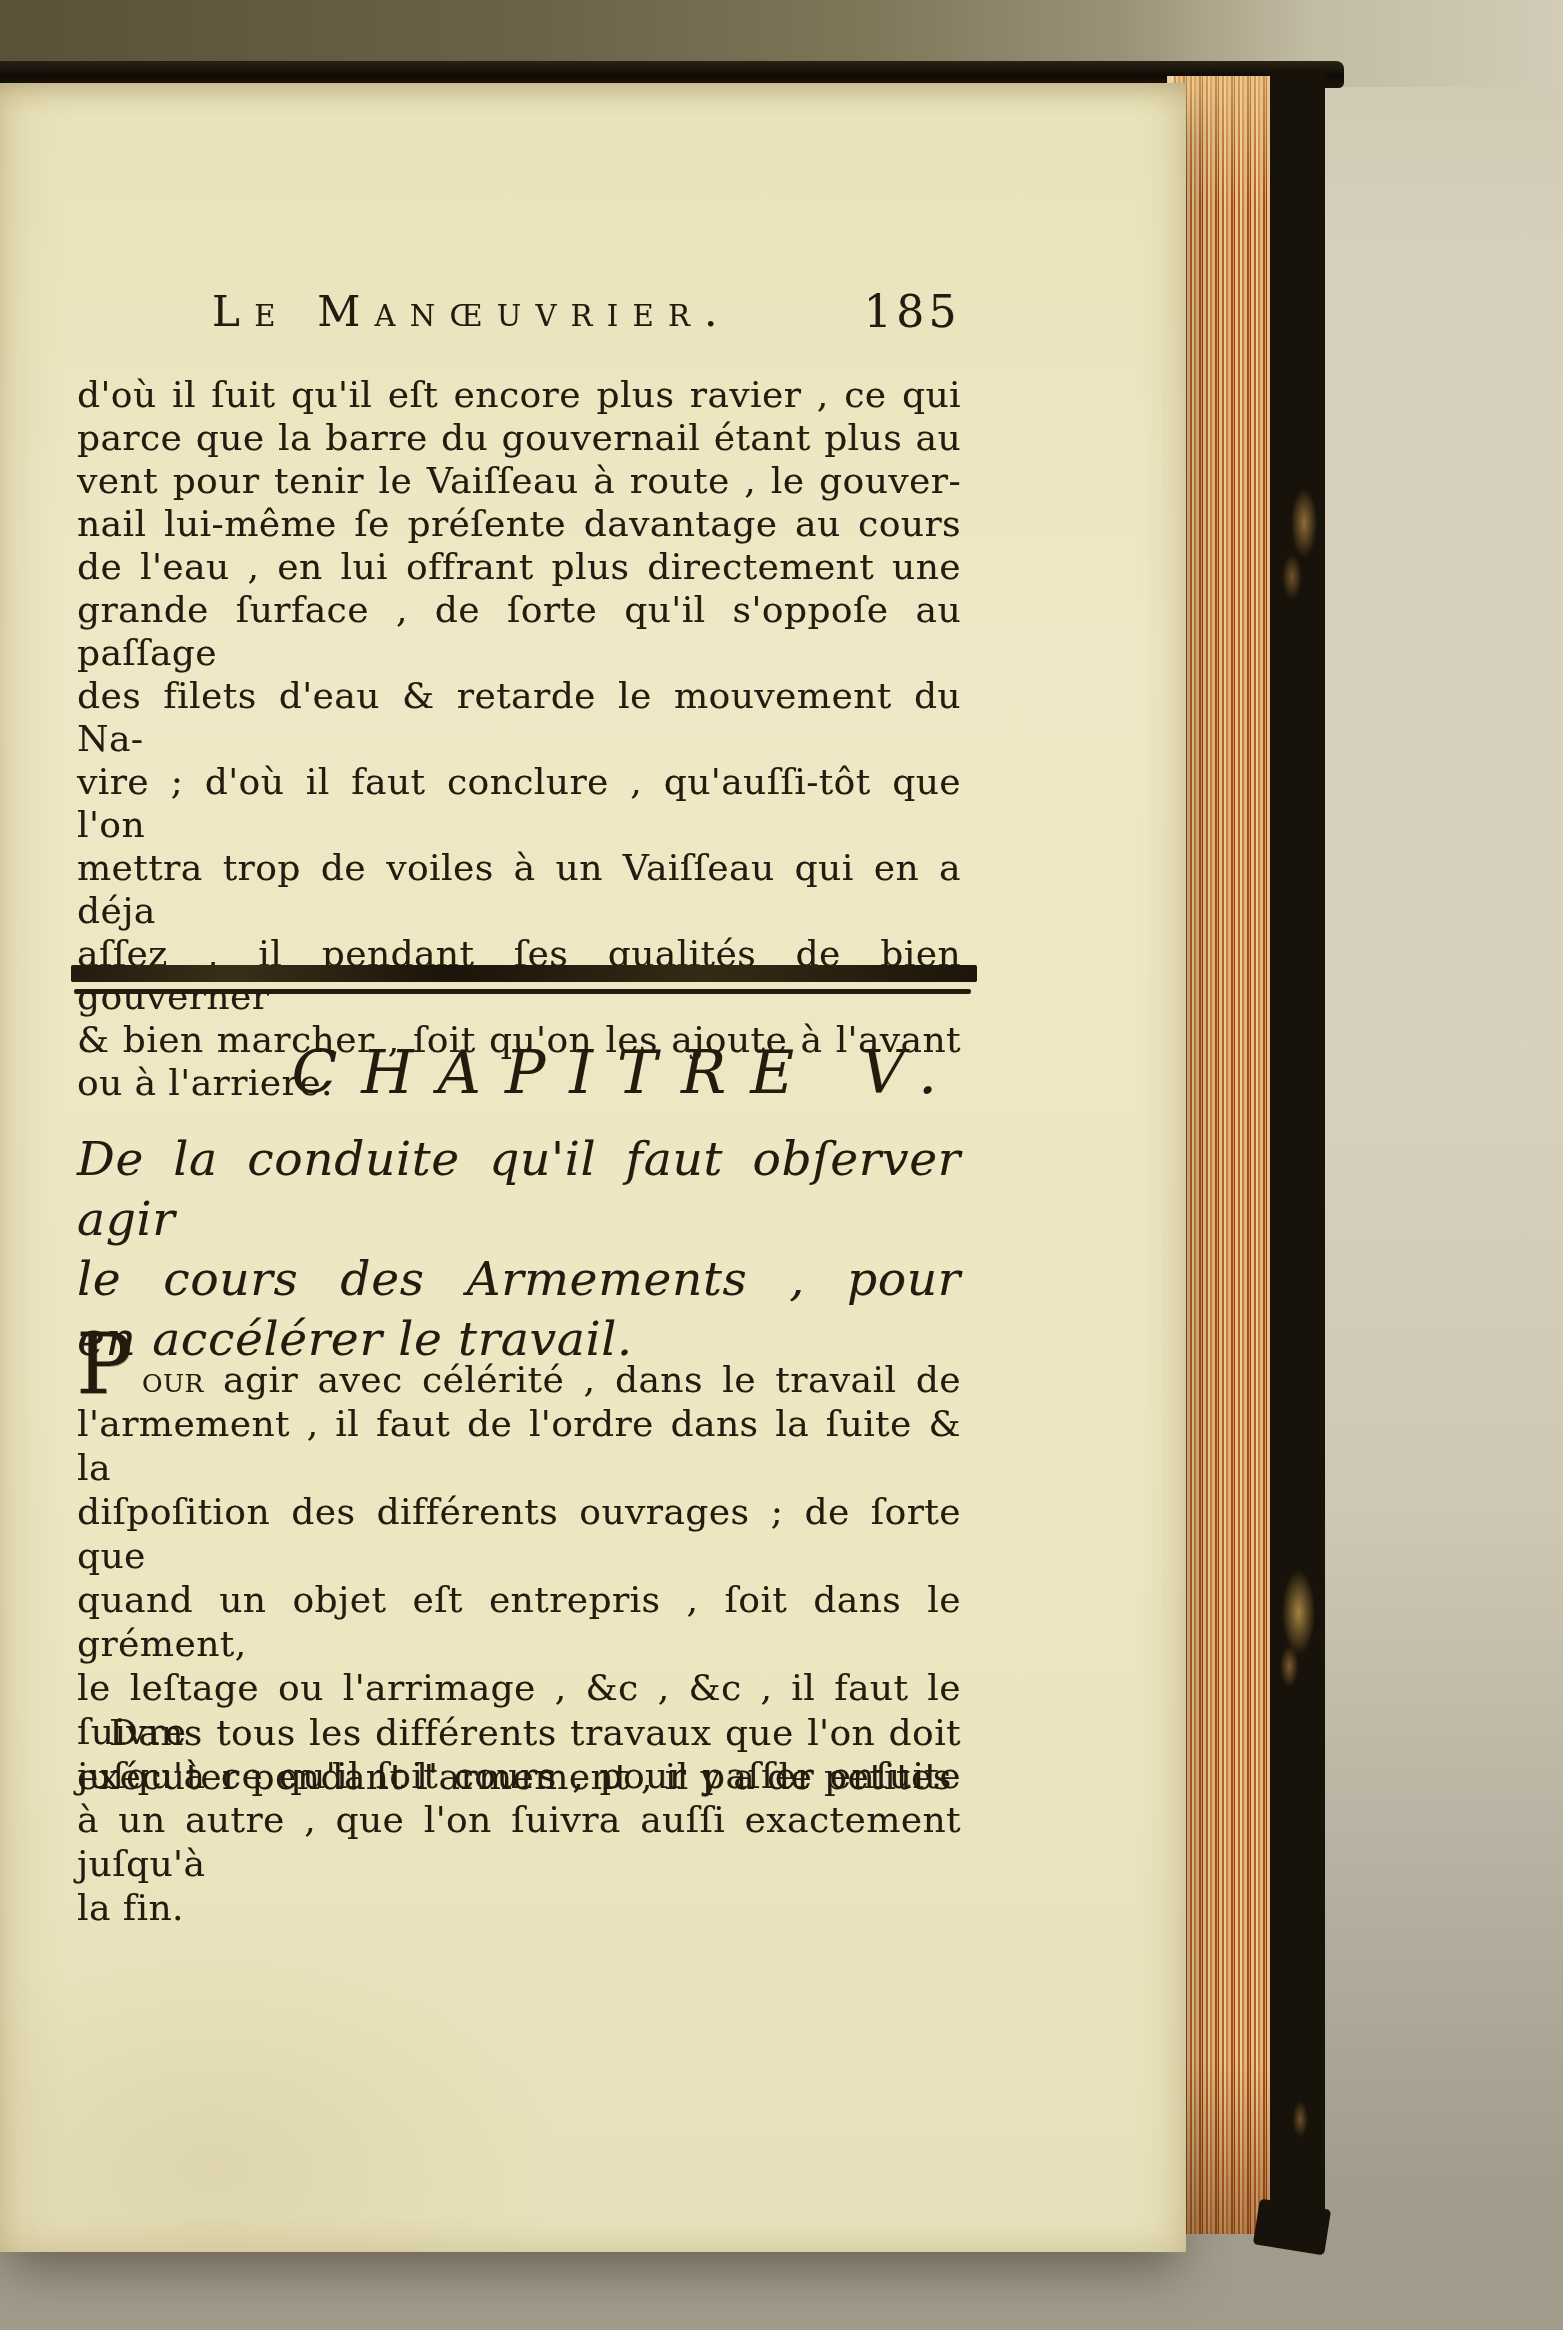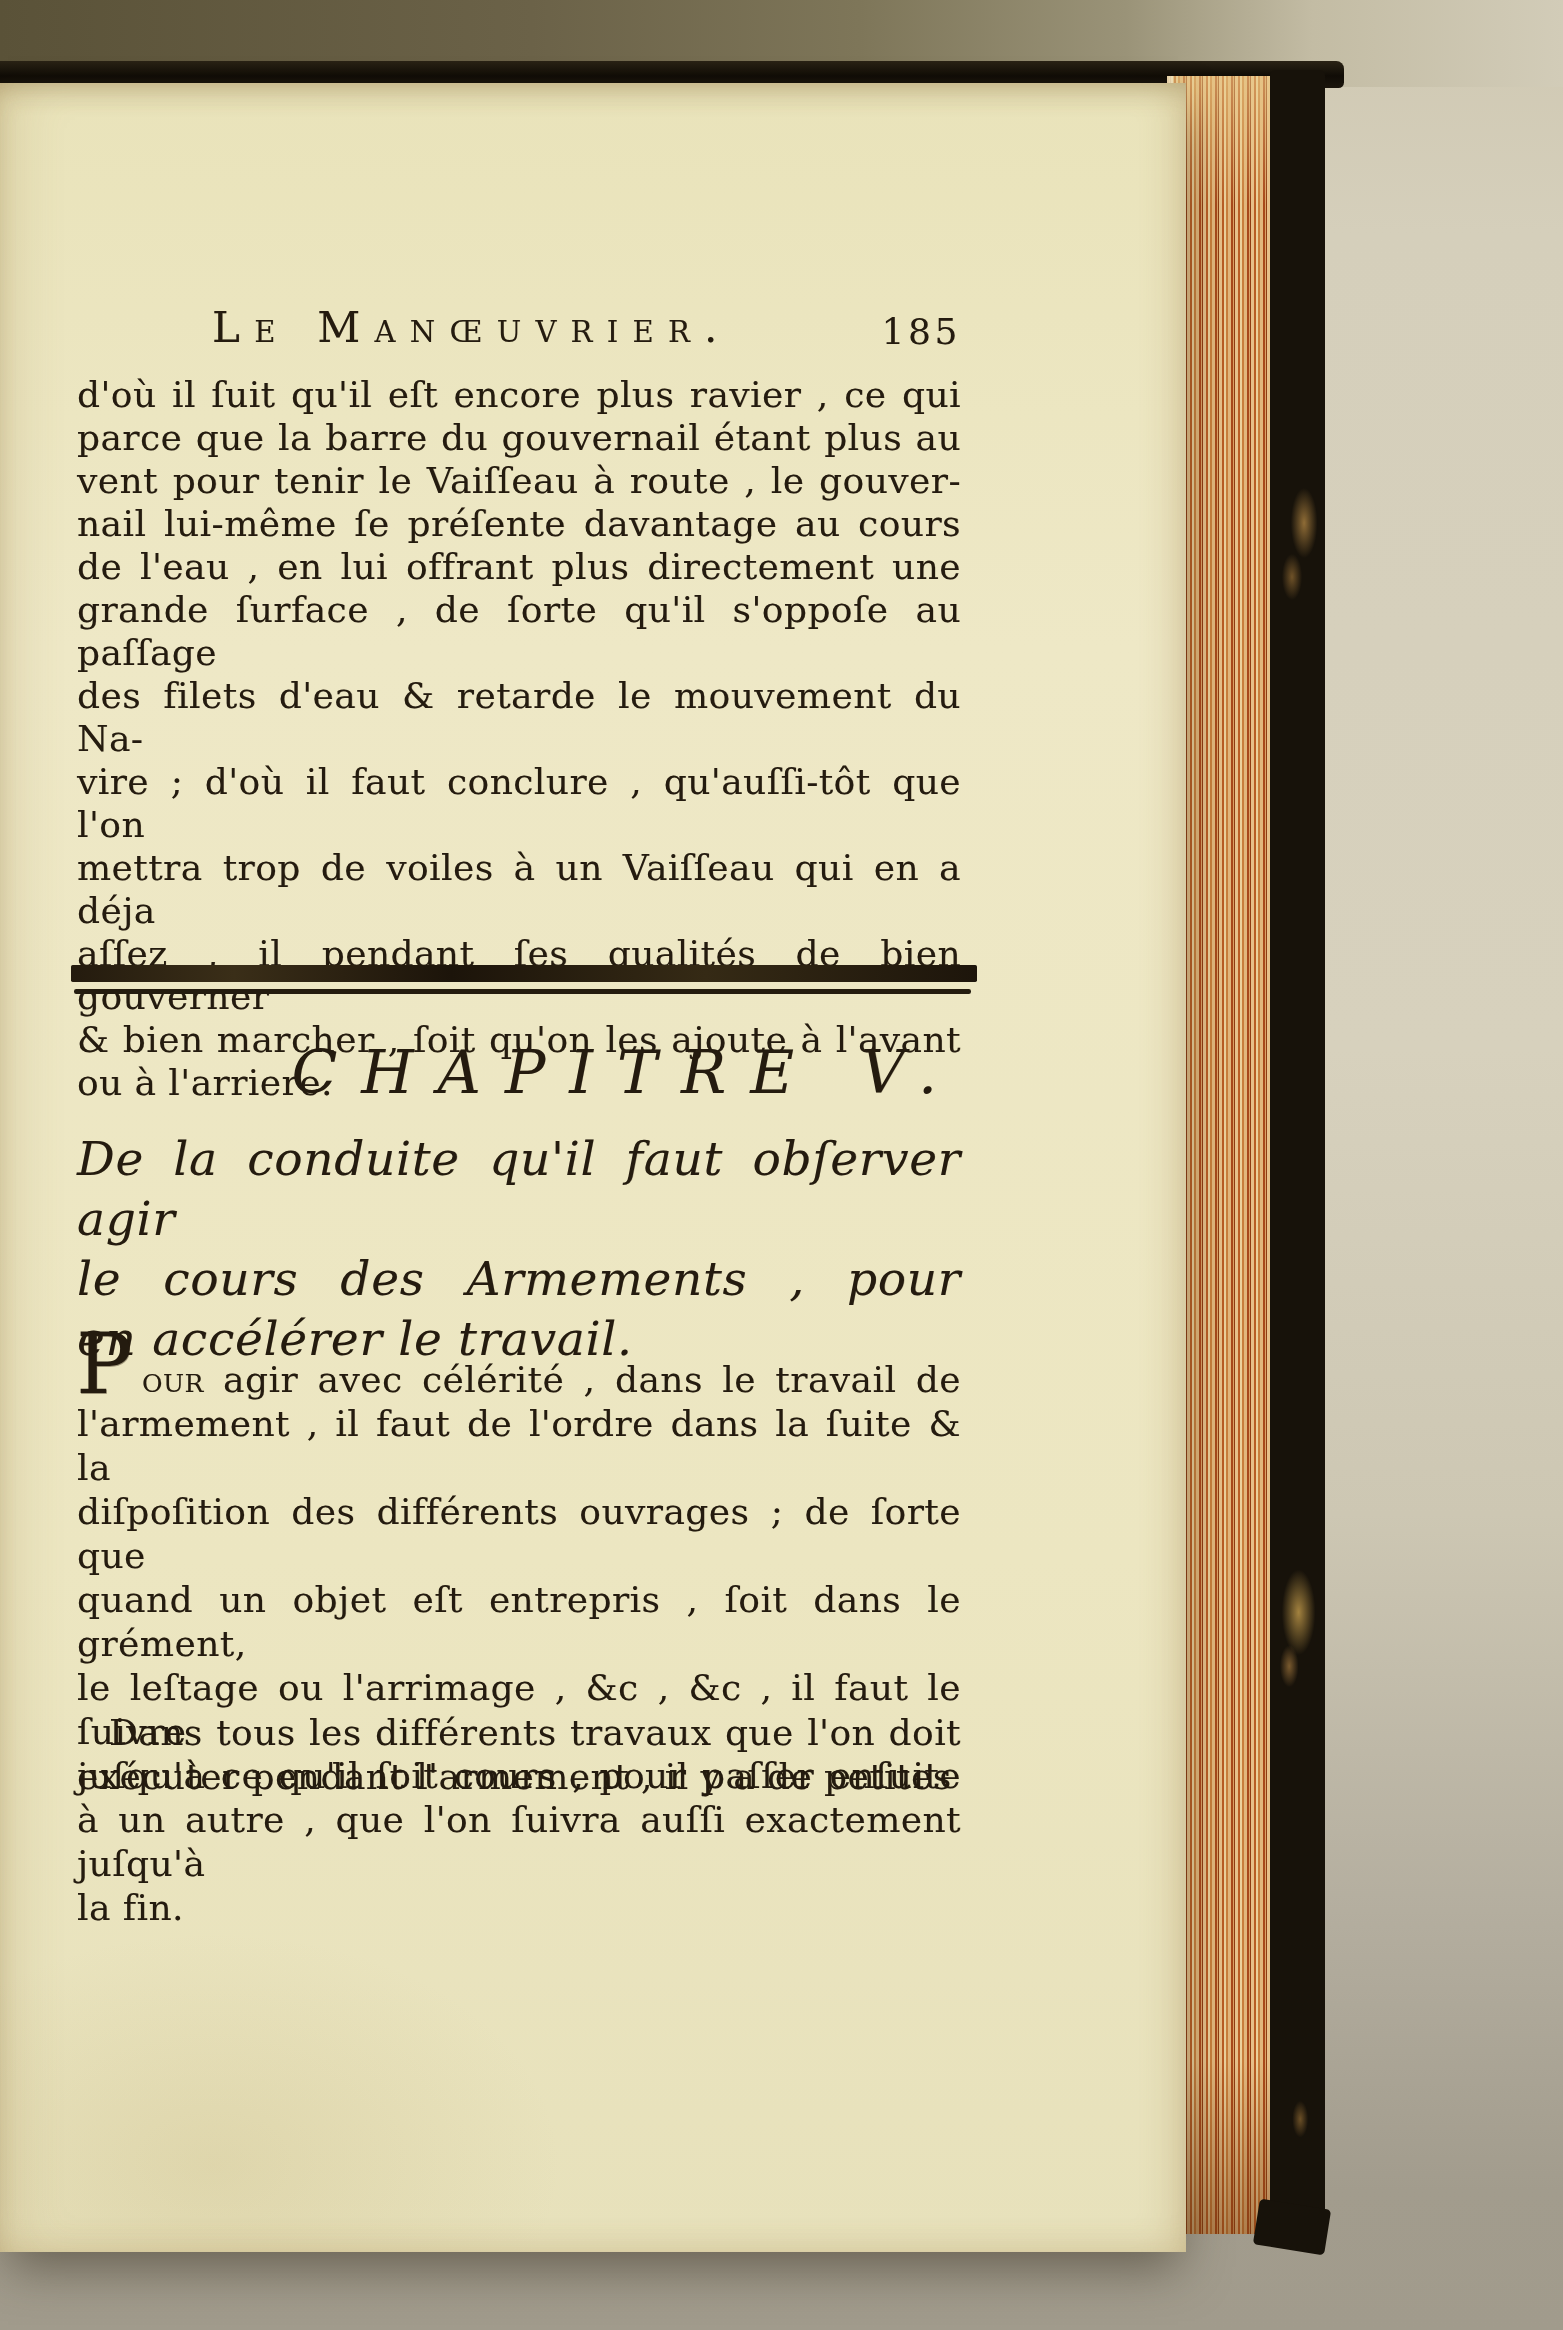--- a/index.html
+++ b/index.html
@@ -41,24 +41,24 @@
     background:
       radial-gradient(ellipse 497px 332px at 18% 96%,rgba(180,160,100,.18),rgba(0,0,0,0) 70%),
       linear-gradient(180deg,#e9e3ba 0%,#eee8c6 26%,var(--paper) 68%,#e7e1bb 100%);
     box-shadow:0 23px 47px -6.6px rgba(55,48,32,.55),
       inset -15.5px 0 33px rgba(150,110,50,.20),
       inset 30px 0 53px -19.3px rgba(145,115,55,.22),
       inset 0 14.4px 25px -10px rgba(120,100,60,.30);}
   .page *{color:var(--ink);}
   
   .header{position:absolute;left:77px;top:203px;width:884px;display:flex;
-    justify-content:space-between;align-items:flex-end;padding-left:135px;box-sizing:border-box;margin-top:17px;}
+    justify-content:space-between;align-items:center;padding-left:135px;box-sizing:border-box;}
   .running-title{font-variant:small-caps;font-size:42px;letter-spacing:.34em;
     text-shadow:0.3px 0.3px 0 rgba(40,25,10,.35);}
-  .page-number{font-size:36px;letter-spacing:.10em;text-shadow:0.3px 0.3px 0 rgba(40,25,10,.35);}
+  .page-number{font-size:44px;letter-spacing:.10em;text-shadow:0.3px 0.3px 0 rgba(40,25,10,.35);}
   
   .para{position:absolute;left:77px;width:884px;font-size:36px;letter-spacing:.012em;
     text-shadow:0.3px 0.3px 0 rgba(40,25,10,.32);}
   .tline{text-align:justify;text-align-last:justify;white-space:normal;}
   .tline.last{text-align-last:auto;}
   .para1{top:290px;line-height:43px;}
   .para2{top:1319px;line-height:44px;}
   .para2-first{top:1275px;line-height:44px;padding-left:65px;box-sizing:border-box;}
   .para3{top:1628px;line-height:44px;}
   .para3 .tline:first-child{text-indent:32px;}

